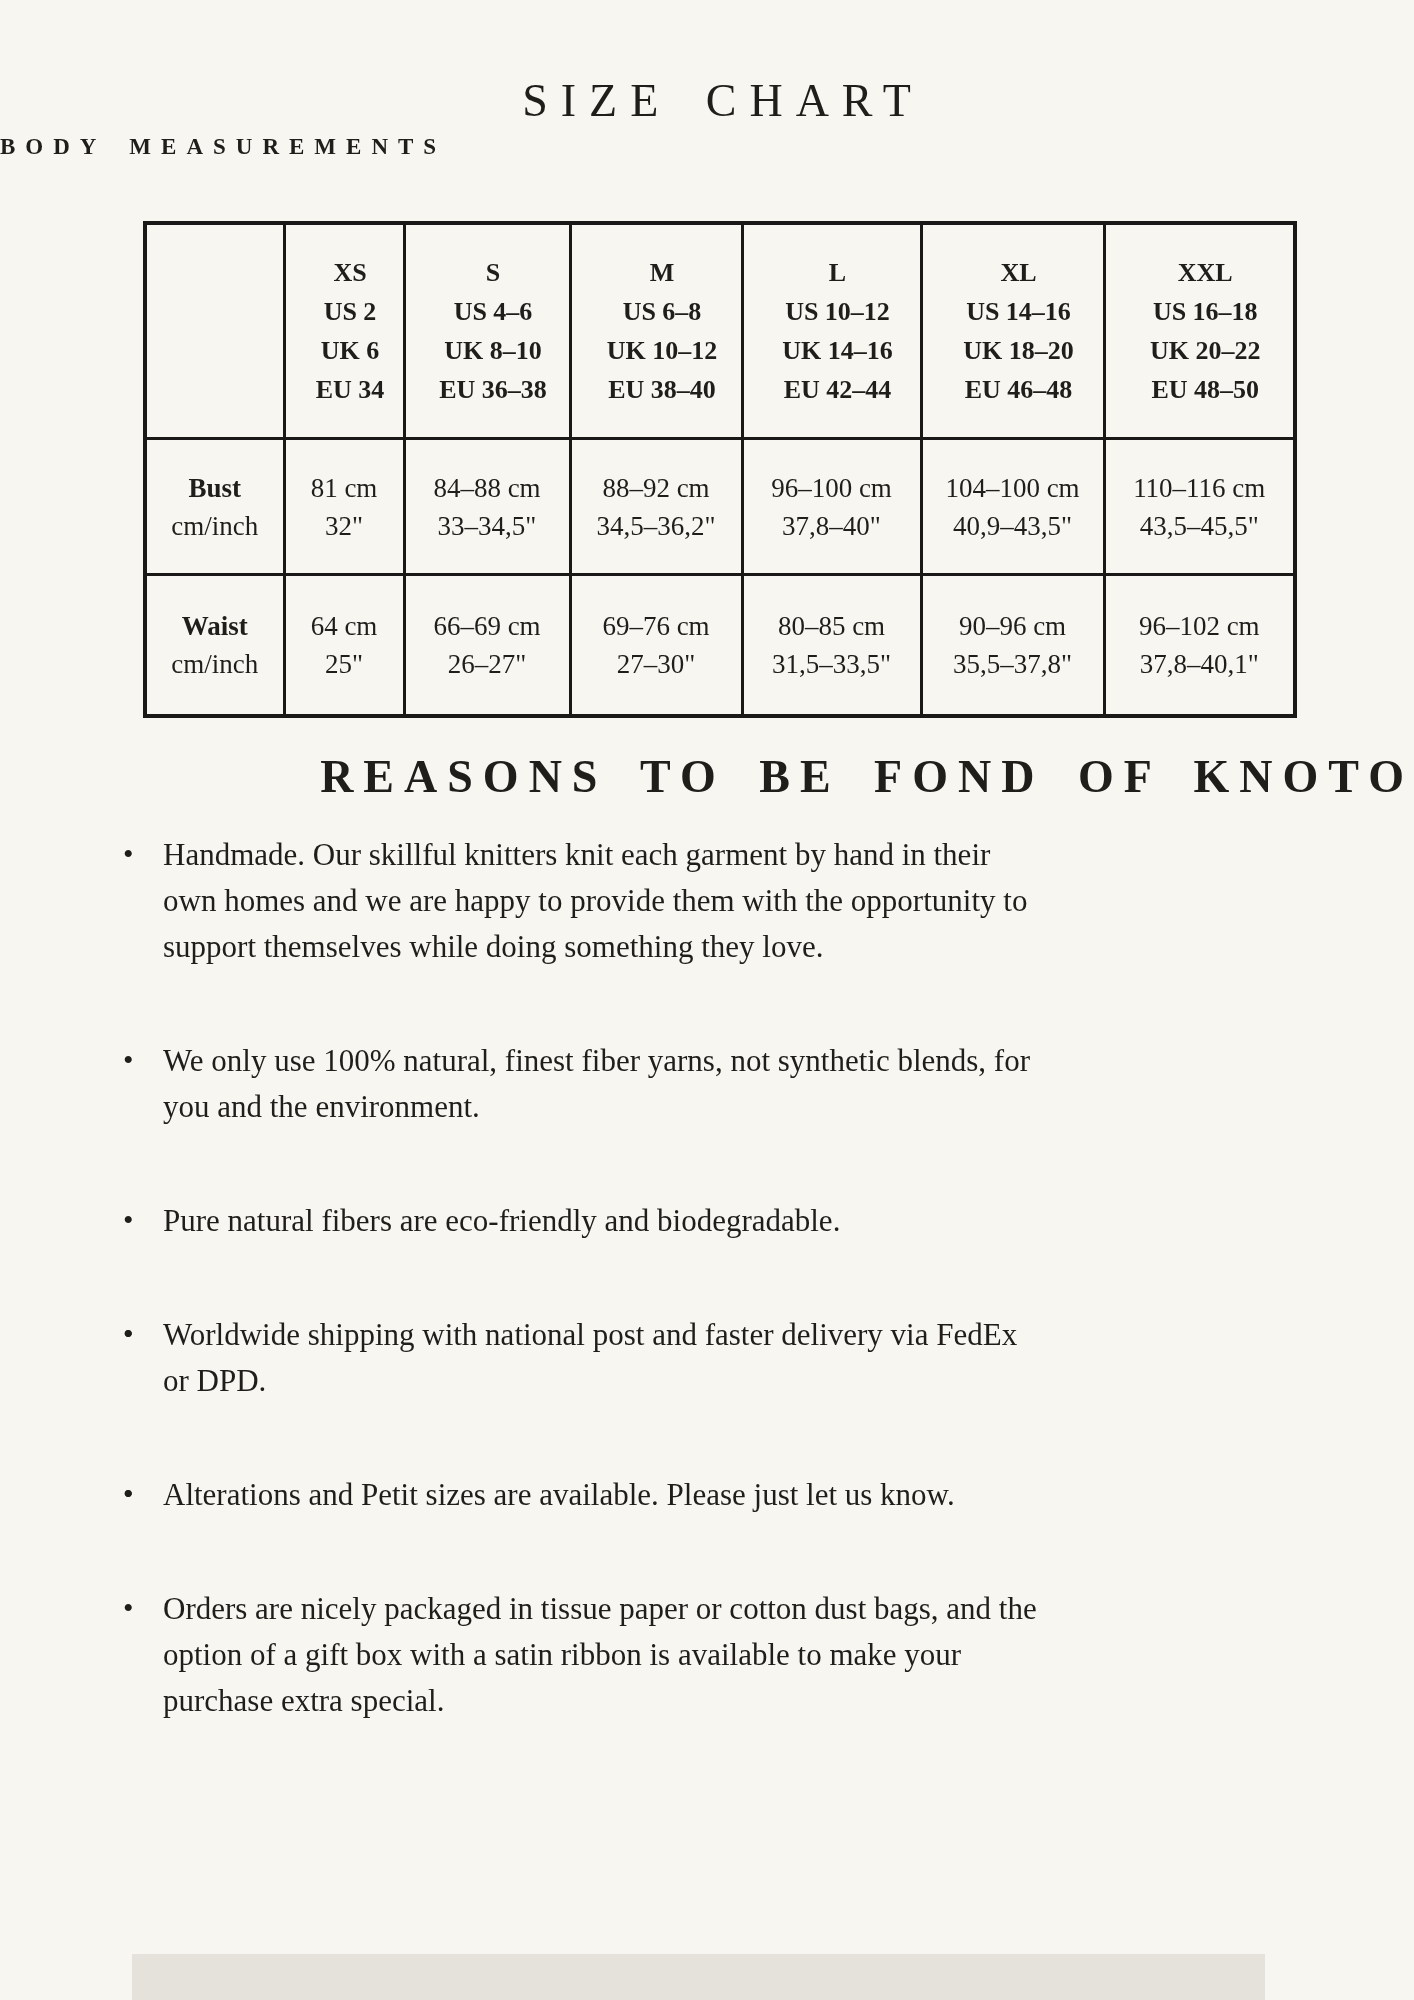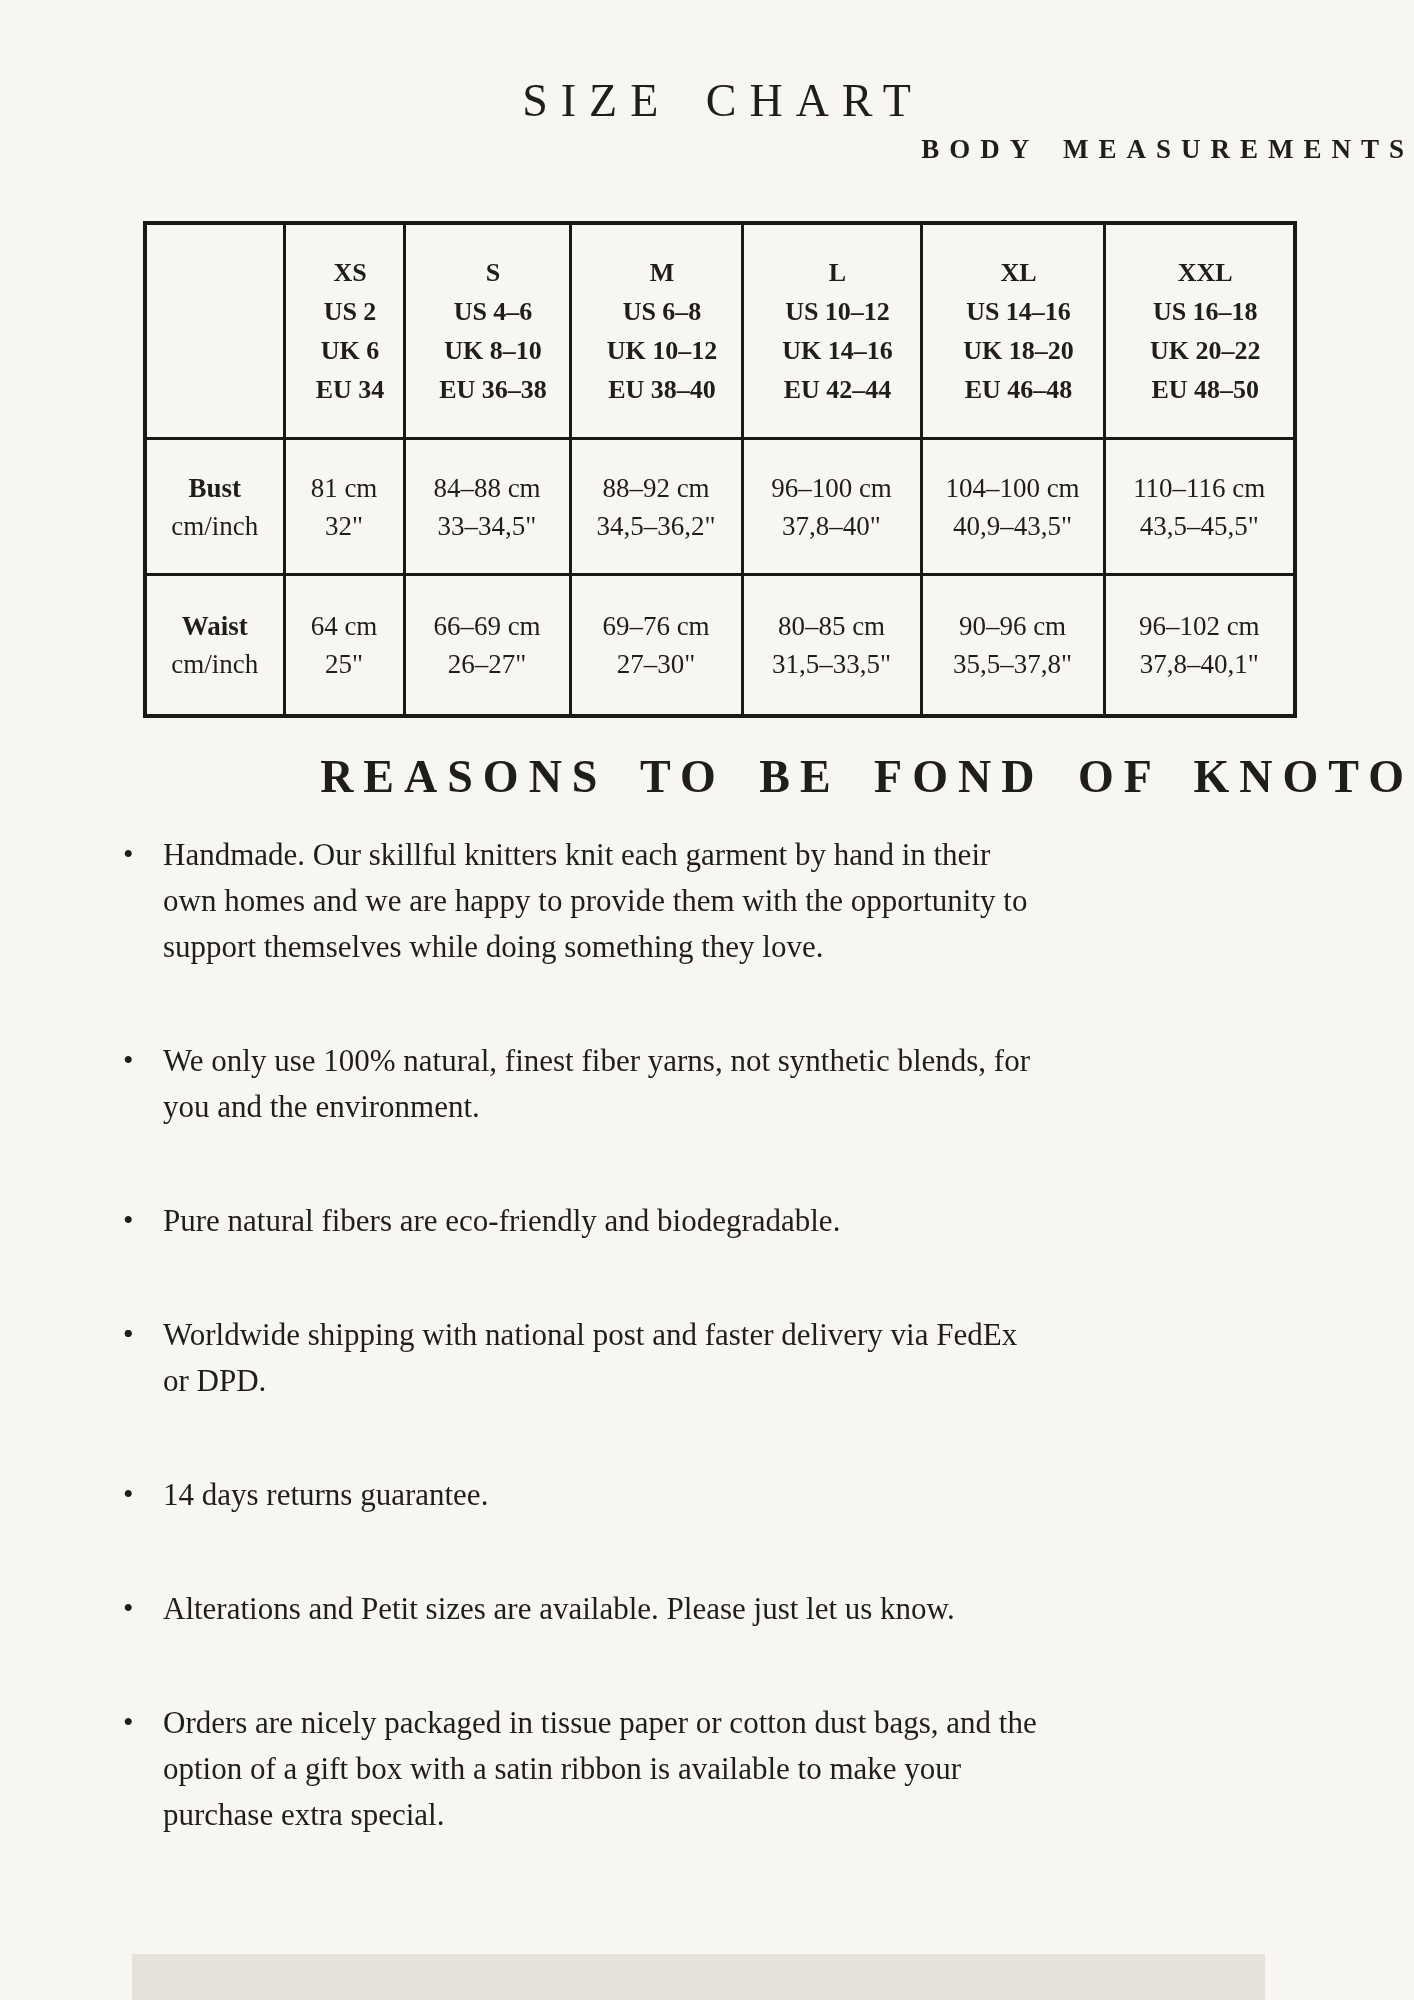--- a/index.html
+++ b/index.html
@@ -15,22 +15,22 @@
 
   
   .doc-title{
     position:absolute;top:60px;left:0;width:1414px;
     margin:16px;text-align:center;
     font-size:46px;line-height:1.1;font-weight:normal;
     letter-spacing:13px;word-spacing:10px;
   }
   .doc-subtitle{
     position:absolute;top:133px;left:0;width:1414px;
-    margin:0;text-align:right;
-    font-size:27px;line-height:1.2;font-weight:bold;
+    margin:0;text-align:left;
+    font-size:23px;line-height:1.2;font-weight:bold;
     letter-spacing:10px;word-spacing:8px;
   }
 
   
   .size-table{
     position:absolute;left:143px;top:221px;
     width:1150px;
     border-collapse:collapse;table-layout:fixed;
     border:4px solid #1a1917;
   }
@@ -205,21 +205,21 @@
   <ul class="reasons-list">
     <li><span class="bullet">•</span><span>Handmade. Our skillful knitters knit each garment by hand in their
 own homes and we are happy to provide them with the opportunity to
 support themselves while doing something they love.</span></li>
     <li><span class="bullet">•</span><span>We only use 100% natural, finest fiber yarns, not synthetic blends, for
 you and the environment.</span></li>
     <li><span class="bullet">•</span><span>Pure natural fibers are eco-friendly and biodegradable.</span></li>
     <li><span class="bullet">•</span></li>
     <li><span class="bullet">•</span><span>Worldwide shipping with national post and faster delivery via FedEx
 or DPD.</span></li>
-    <li><span class="bullet">•</span><span>14 days returns guarantee.</span></li>
+    <li><span class="bullet">•</span></li>
     <li><span class="bullet">•</span><span>Alterations and Petit sizes are available. Please just let us know.</span></li>
     <li><span class="bullet">•</span><span>Orders are nicely packaged in tissue paper or cotton dust bags, and the
 option of a gift box with a satin ribbon is available to make your
 purchase extra special.</span></li>
   </ul>
 
   <div class="footer-block"></div>
 
 </div>
 

